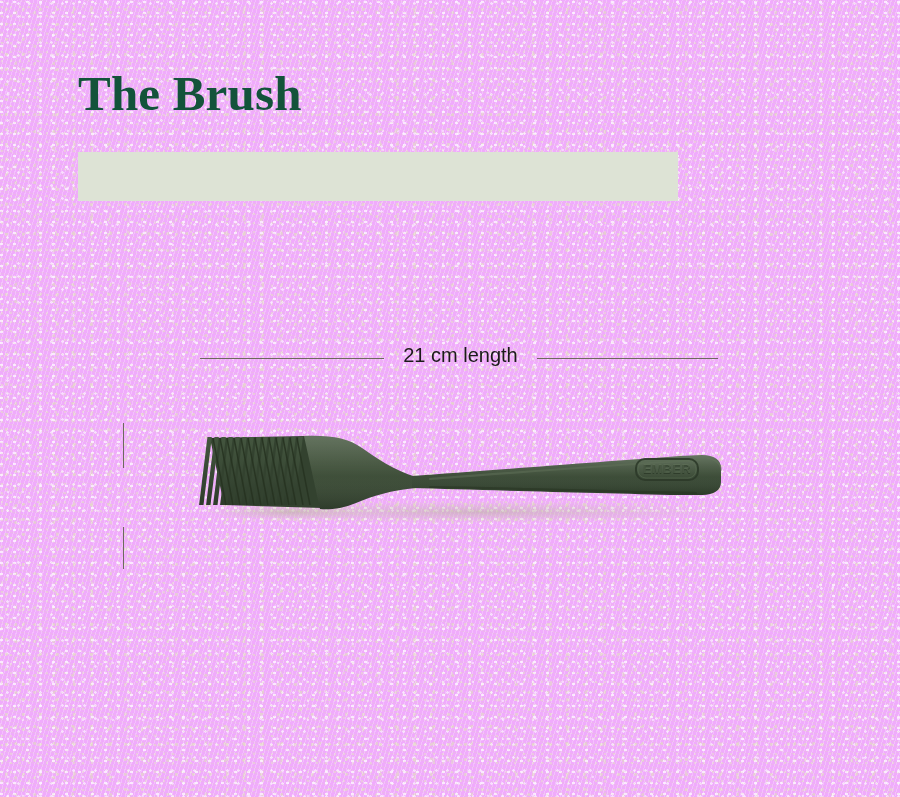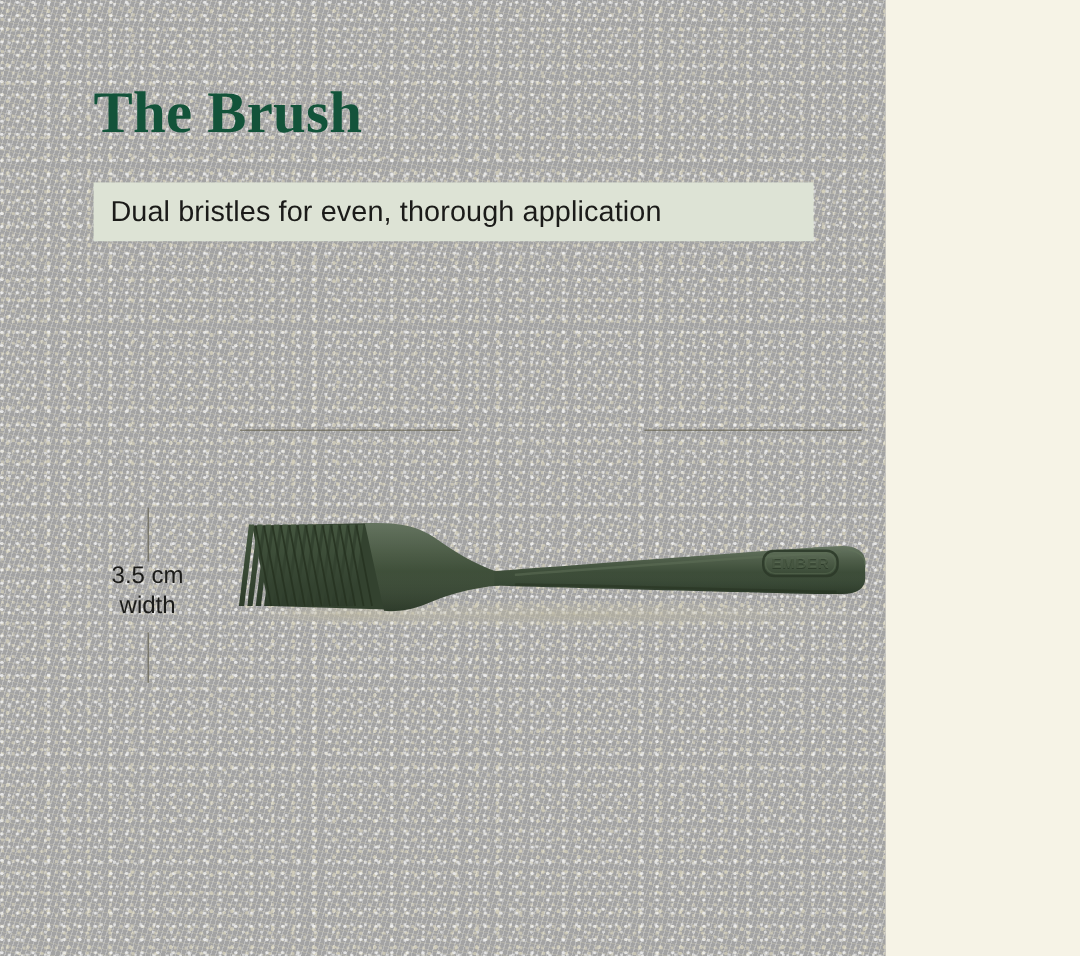--- a/index.html
+++ b/index.html
@@ -9,23 +9,23 @@
   body {
     width: 900px;
     height: 797px;
     overflow: hidden;
     font-family: "Liberation Sans", sans-serif;
     background: #f6f3e6;
   }
 
   #page {
     position: relative;
-    width: 738px;
+    width: 900px;
     height: 797px;
-    background: #a3a3a3;
+    background: #f0abfc;
     overflow: hidden;
   }
 
   
   #grain {
     position: absolute;
     inset: 0;
     pointer-events: none;
     opacity: .85;
     background-image:
@@ -140,31 +140,27 @@
 <body>
 
 <div id="page">
 
   <div id="grain"></div>
   <div id="grain2"></div>
 
   <div class="title">The Brush</div>
 
   <div class="subtitle-band"></div>
-  <div class="subtitle-text">Dual bristles for even, thorough application</div>
 
   <div class="dim-h-line dim-h-left"></div>
   <div class="dim-h-line dim-h-right"></div>
+  <div class="dim-h-label">21 cm length</div>
 
   <div class="dim-v-line dim-v-top"></div>
   <div class="dim-v-line dim-v-bottom"></div>
-  <div class="dim-v-label">
-    <div>3.5 cm</div>
-    <div>width</div>
-  </div>
 
   <div id="brush-wrap">
     <svg width="580" height="130" viewBox="0 0 580 130" xmlns="http://www.w3.org/2000/svg">
       <defs>
         <linearGradient id="headGrad" x1="0" y1="0" x2="0" y2="1">
           <stop offset="0%" stop-color="#475941"></stop>
           <stop offset="35%" stop-color="#3f5039"></stop>
           <stop offset="100%" stop-color="#33422f"></stop>
         </linearGradient>
         <linearGradient id="handleGrad" x1="0" y1="0" x2="0" y2="1">

